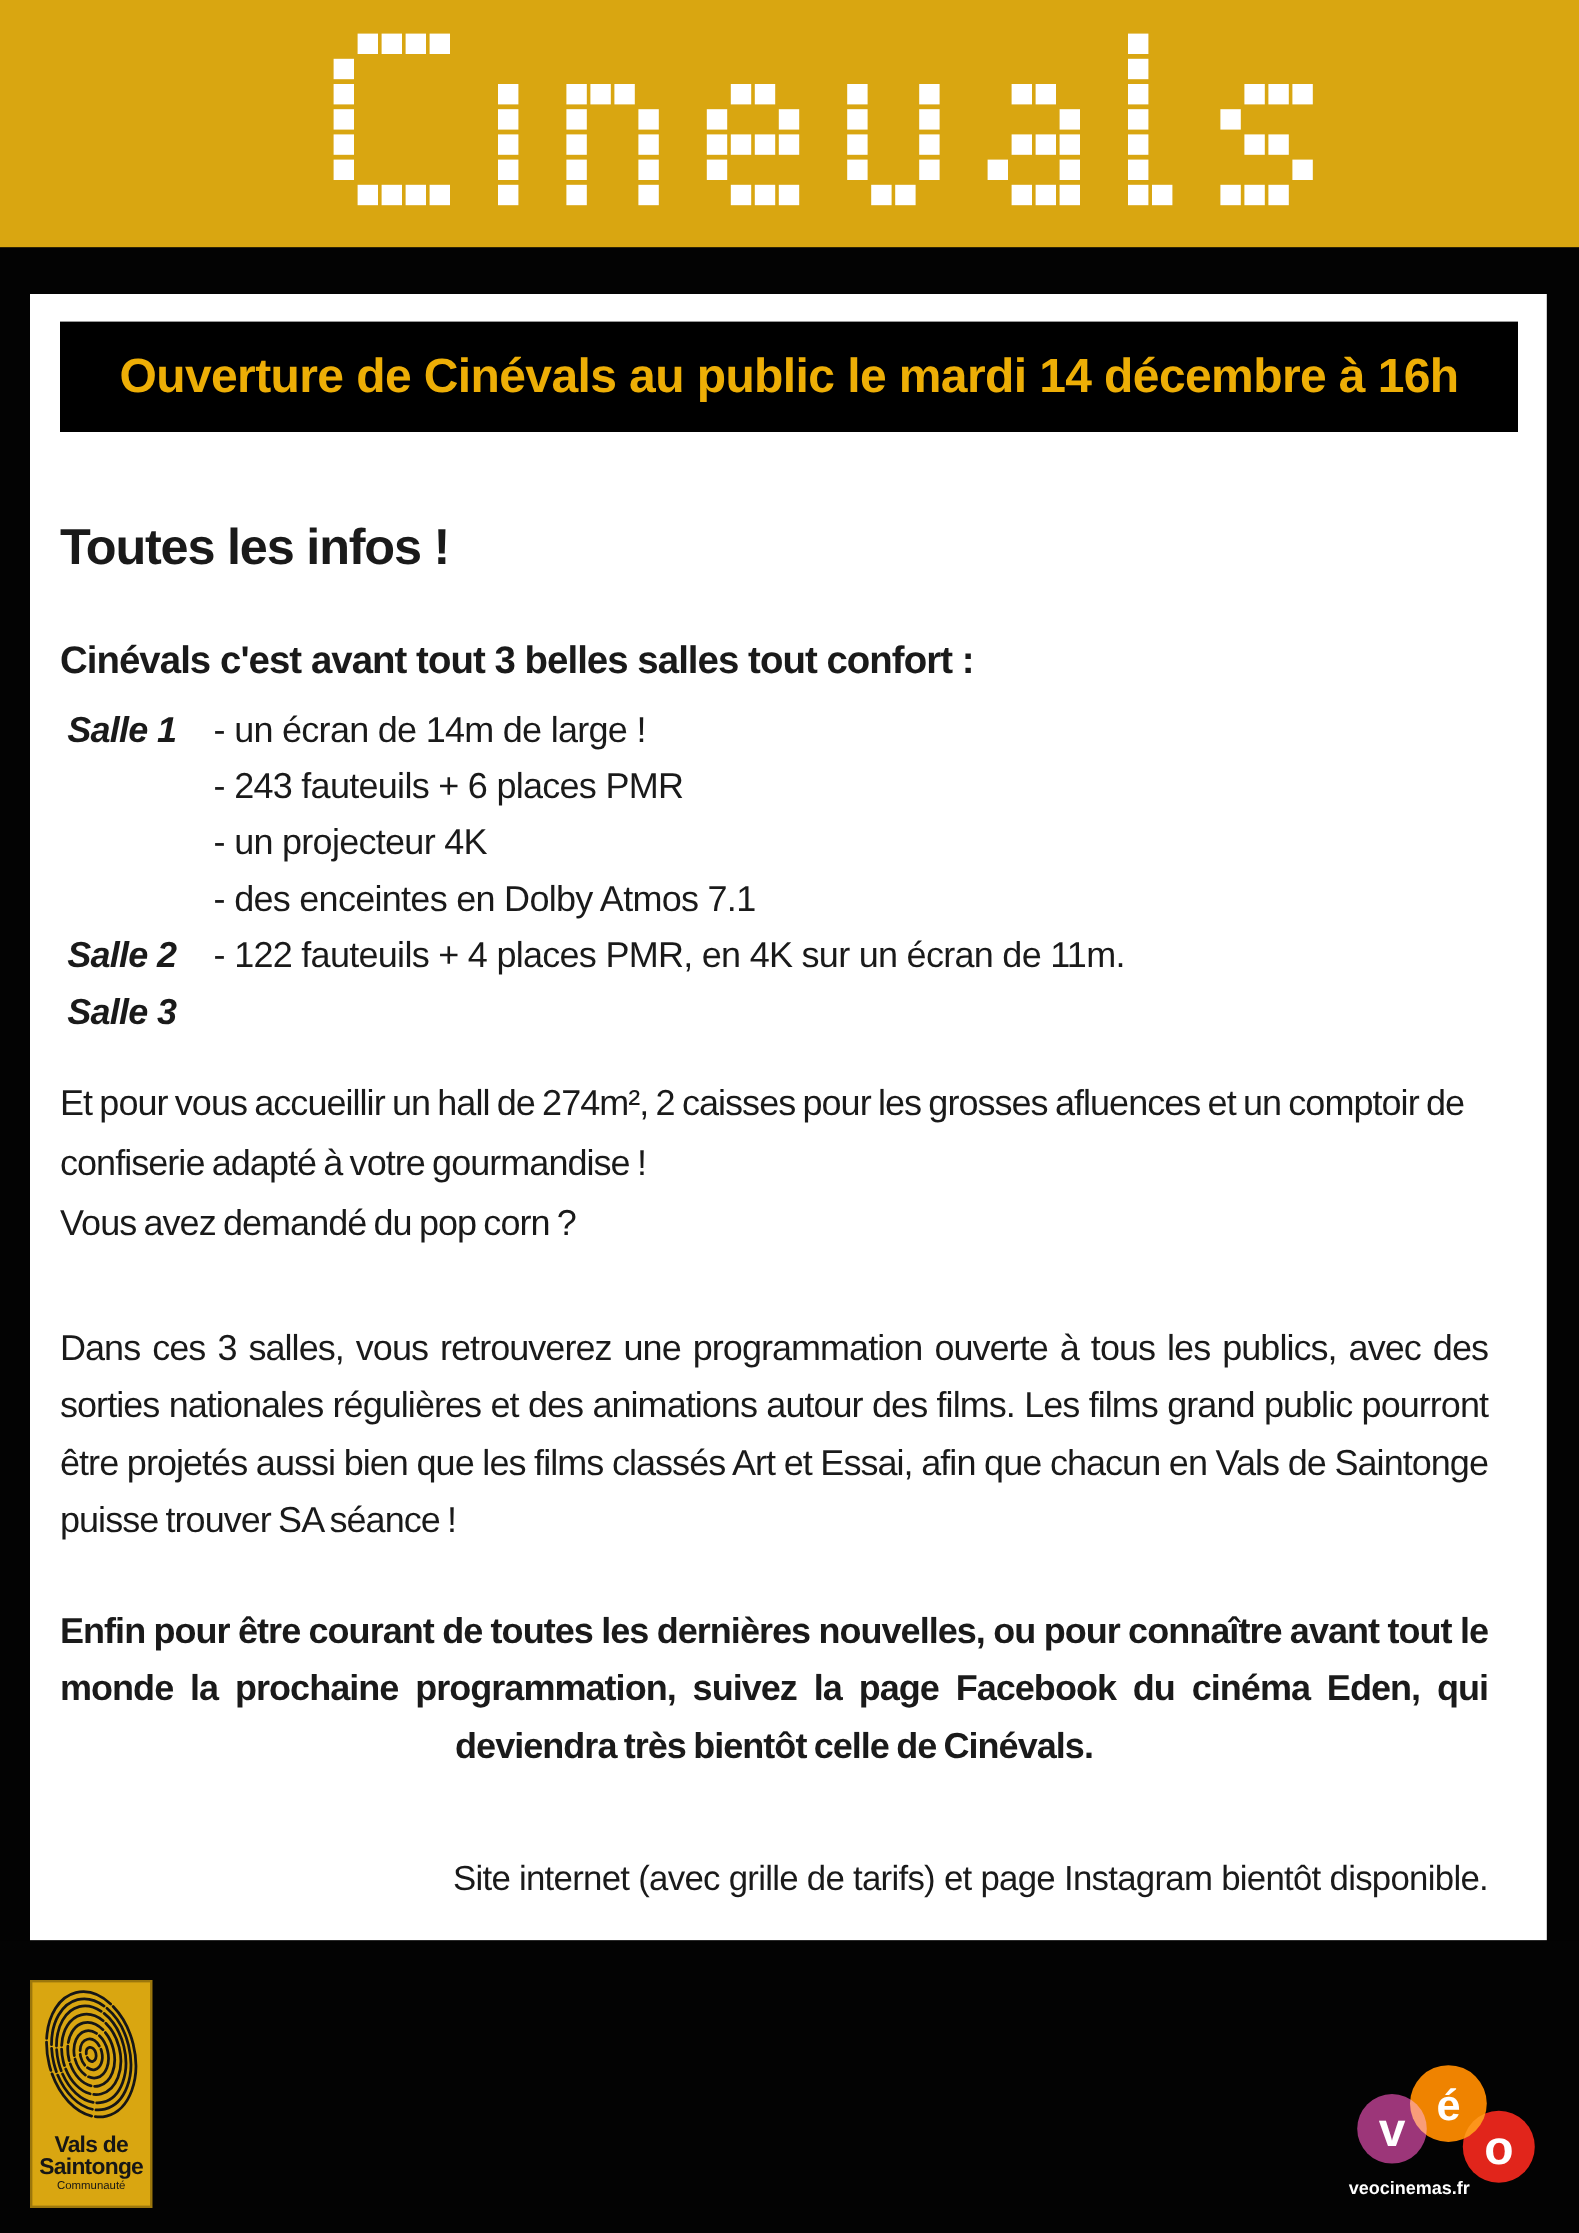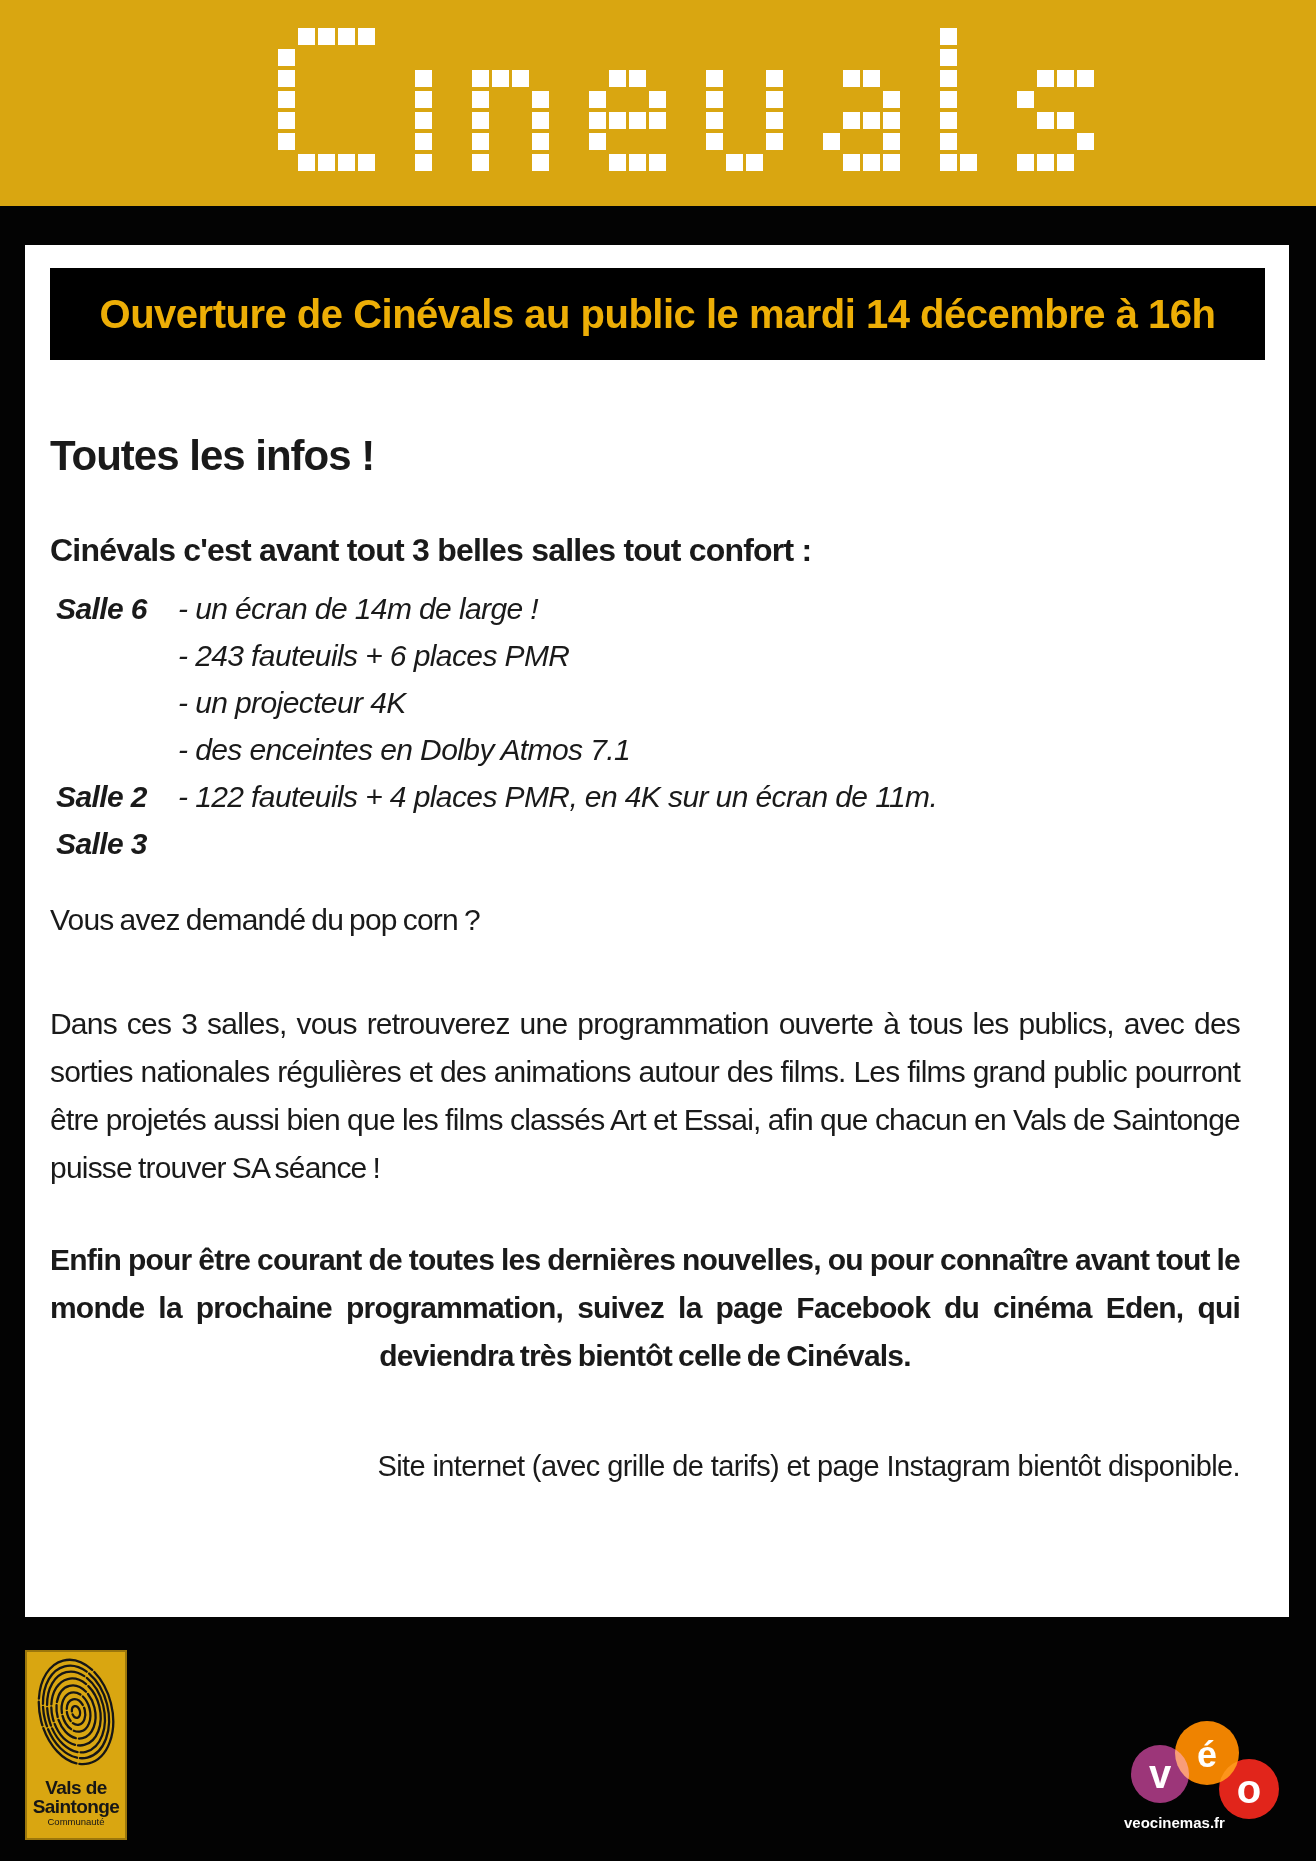--- a/index.html
+++ b/index.html
@@ -30,21 +30,21 @@
   .banner span{
     color:var(--banner-text,#edae06); font-size:40px; font-weight:bold;
     letter-spacing:-0.5px; white-space:nowrap;
   }
   .textbody{ margin:0 49px 0 25px; }
   .title{ margin:72px 0 0 0; font-size:42px; font-weight:bold; letter-spacing:-1px; }
   .subtitle{ margin:52px 0 0 0; font-size:32px; font-weight:bold; letter-spacing:-0.8px; }
   .salles{ margin-top:16px; }
   .salle-row{ display:flex; line-height:47px; font-size:30px; letter-spacing:-0.6px; }
   .salle-label{ flex:0 0 122px; padding-left:6px; font-weight:bold; font-style:italic; }
-  .salle-text{ flex:1;font-style:italic; }
+  .salle-text{ flex:1; }
   .para{ margin:28px 0 0 0; font-size:30px; line-height:50px; letter-spacing:-0.8px; word-spacing:-1.5px; }
   .para .line{ display:block; }
   .para.justified{ margin-top:55px; line-height:48px; text-align:justify; }
   .para.facebook{ margin-top:44px; line-height:48px; font-weight:bold; text-align:justify; text-align-last:center; }
   .site-note{ margin:70px 0 0 0; font-size:29px; letter-spacing:-0.6px; text-align:right; }
   
   .footer{ position:absolute; left:0; bottom:0; width:100%; height:244px; background:#030303; }
   .gold-bar{ position:absolute; left:0; top:145px; width:100%; height:86px; background:var(--gold,#d9a611); }
   .address{
     position:absolute; left:150px; right:230px; top:0; height:86px;
@@ -77,21 +77,21 @@
     <div class="banner">
       <span>Ouverture de Cinévals au public le mardi 14 décembre à 16h</span>
     </div>
 
     <div class="textbody">
       <h1 class="title">Toutes les infos !</h1>
       <h2 class="subtitle">Cinévals c'est avant tout 3 belles salles tout confort :</h2>
 
       <div class="salles" id="salles">
           <div class="salle-row">
-            <span class="salle-label">Salle 6</span>
+            <span class="salle-label">Salle 1</span>
             <span class="salle-text">- un écran de 14m de large !</span>
           </div>
           <div class="salle-row">
             <span class="salle-label"></span>
             <span class="salle-text">- 243 fauteuils + 6 places PMR</span>
           </div>
           <div class="salle-row">
             <span class="salle-label"></span>
             <span class="salle-text">- un projecteur 4K</span>
           </div>
@@ -102,20 +102,21 @@
           <div class="salle-row">
             <span class="salle-label">Salle 2</span>
             <span class="salle-text">- 122 fauteuils + 4 places PMR, en 4K sur un écran de 11m.</span>
           </div>
           <div class="salle-row">
             <span class="salle-label">Salle 3</span>
           </div>
         </div>
 
       <p class="para">
+        <span>Et pour vous accueillir un hall de 274m², 2 caisses pour les grosses afluences et un comptoir de confiserie adapté à votre gourmandise !</span>
         <span class="line">Vous avez demandé du pop corn ?</span>
       </p>
 
       <p class="para justified">Dans ces 3 salles, vous retrouverez une programmation ouverte à tous les publics, avec des sorties nationales régulières et des animations autour des films. Les films grand public pourront être projetés aussi bien que les films classés Art et Essai, afin que chacun en Vals de Saintonge puisse trouver SA séance !</p>
 
       <p class="para facebook">Enfin pour être courant de toutes les dernières nouvelles, ou pour connaître avant tout le monde la prochaine programmation, suivez la page Facebook du cinéma Eden, qui deviendra très bientôt celle de Cinévals.</p>
 
       <p class="site-note">Site internet (avec grille de tarifs) et page Instagram bientôt disponible.</p>
     </div>
   </main>

